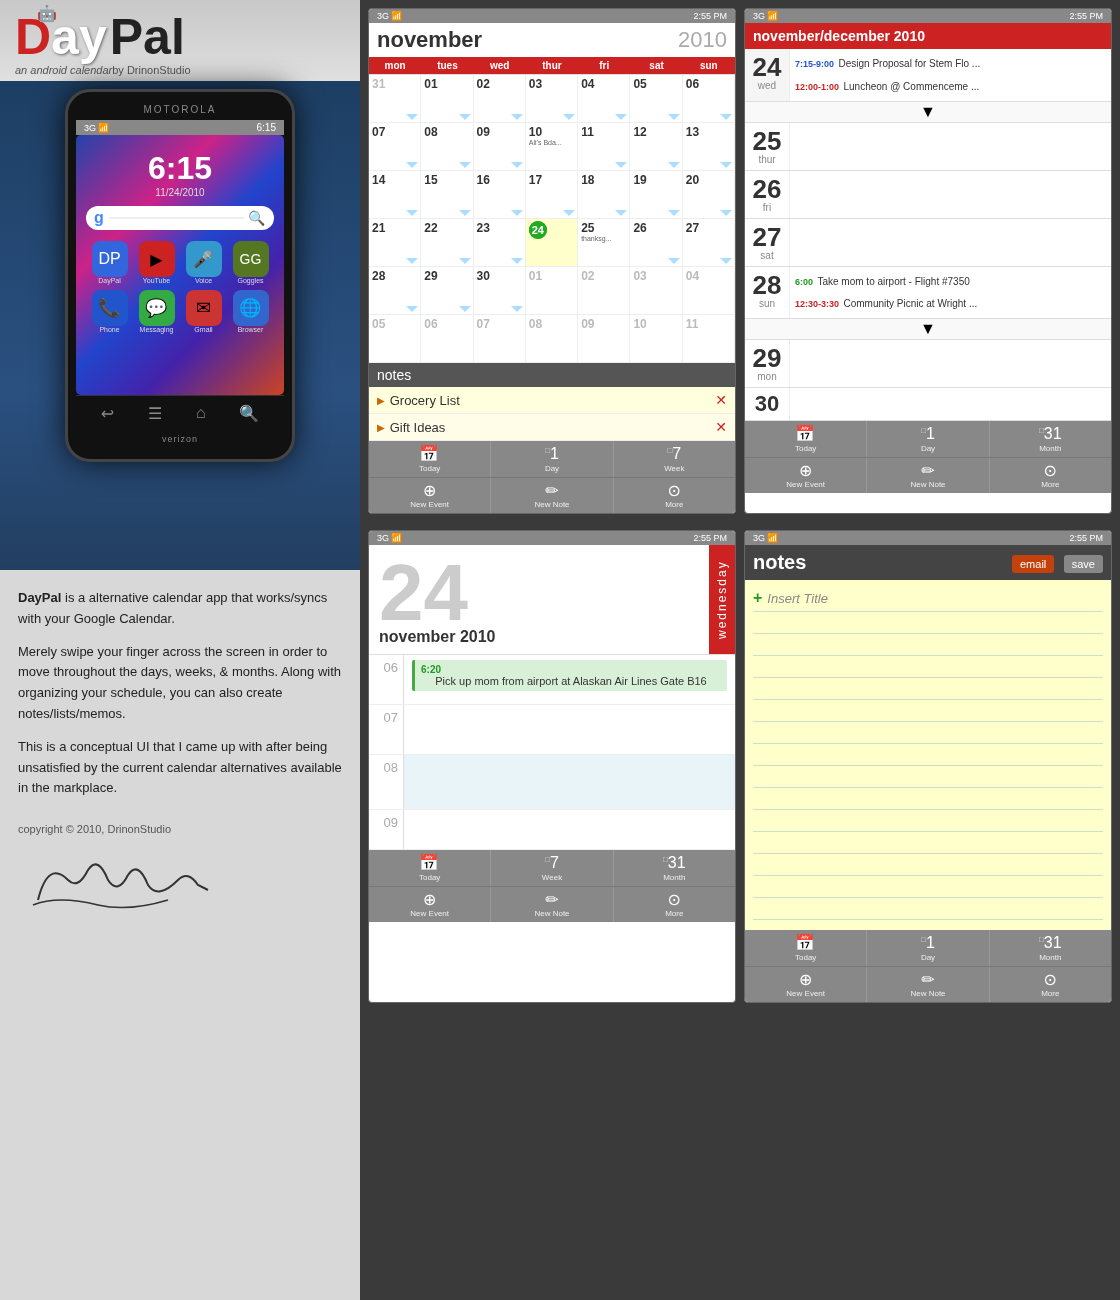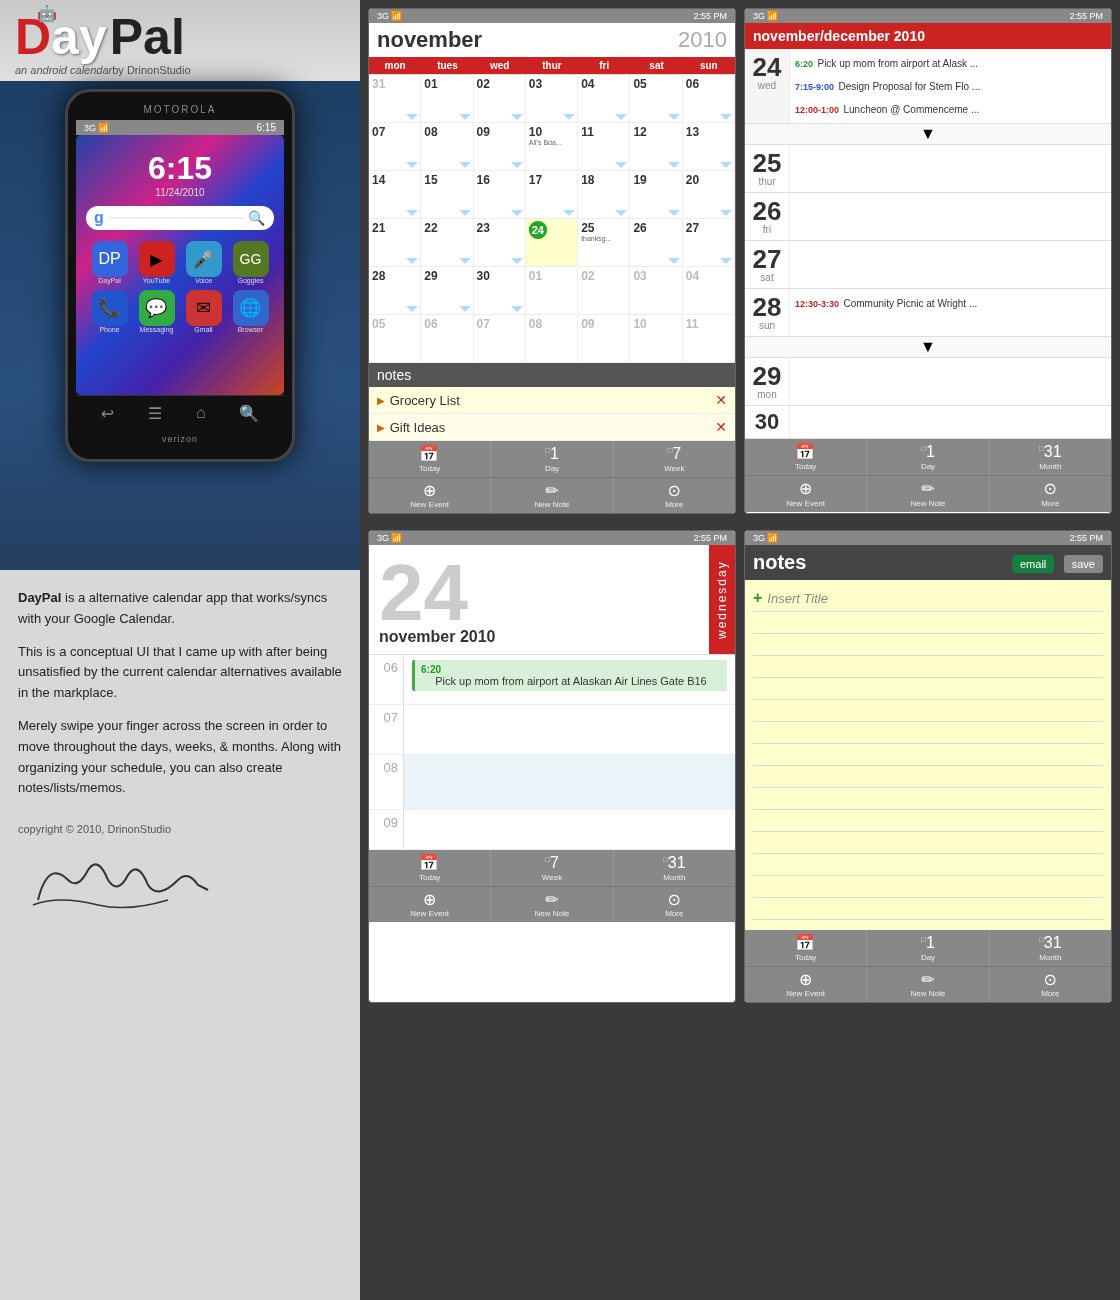--- a/index.html
+++ b/index.html
@@ -246,24 +246,24 @@
       </div>
       <div class="verizon">verizon</div>
     </div>
   </div>
 
   <div style="position:absolute; left:0; top:570px; width:360px; background:#d8d8d8; padding: 18px 18px 10px; height: 730px;">
     <p style="font-size:13px; color:#222; margin-bottom:12px; line-height:1.6;">
       <strong>DayPal</strong> is a alternative calendar app that works/syncs with your Google Calendar.
     </p>
     <p style="font-size:13px; color:#222; margin-bottom:12px; line-height:1.6;">
-      This is a conceptual UI that I came up with after being unsatisfied by the current calendar alternatives available in the markplace.
+      Merely swipe your finger across the screen in order to move throughout the days, weeks, &amp; months. Along with organizing your schedule, you can also create notes/lists/memos.
     </p>
     <p style="font-size:13px; color:#222; margin-bottom:12px; line-height:1.6;">
-      Merely swipe your finger across the screen in order to move throughout the days, weeks, &amp; months. Along with organizing your schedule, you can also create notes/lists/memos.
+      This is a conceptual UI that I came up with after being unsatisfied by the current calendar alternatives available in the markplace.
     </p>
     <p style="font-size:11px; color:#555; margin-top:24px;">copyright © 2010, DrinonStudio</p>
 
     <div style="margin-top:15px;">
       <svg width="200" height="70" viewBox="0 0 200 70">
         <path d="M 20 50 Q 30 10, 50 30 Q 60 40, 70 20 Q 80 5, 90 30 Q 100 45, 110 25 Q 120 10, 130 35 Q 140 50, 160 30 Q 170 20, 180 35 L 190 40" stroke="#333" stroke-width="2" fill="none"></path>
         <path d="M 15 55 Q 40 45, 80 55 Q 110 62, 150 50" stroke="#333" stroke-width="1.5" fill="none"></path>
       </svg>
     </div>
   </div>
@@ -410,21 +410,20 @@
         <div style="background:#cc2222; color:white; padding:5px 8px; font-size:14px; font-weight:bold;">
           <span>november/december 2010</span>
         </div>
 
         <div class="day-row">
           <div class="day-num-col" style="background:#f5f5f5;">
             <div class="day-num">24</div>
             <div class="day-name">wed</div>
           </div>
           <div class="day-events-col">
-            <div class="ev-row"><span class="ev-time green">6:20</span> <span class="ev-desc">Pick up mom from airport at Alask ...</span></div>
             <div class="ev-row"><span class="ev-time blue">7:15-9:00</span> <span class="ev-desc">Design Proposal for Stem Flo ...</span></div>
             <div class="ev-row"><span class="ev-time red">12:00-1:00</span> <span class="ev-desc">Luncheon @ Commenceme ...</span></div>
           </div>
         </div>
 
         <div style="text-align:center; padding:1px; background:#f9f9f9; border-bottom:1px solid #ddd;">▼</div>
 
         <div class="day-row">
           <div class="day-num-col">
             <div class="day-num">25</div>
@@ -446,20 +445,21 @@
             <div class="day-name">sat</div>
           </div>
         </div>
 
         <div class="day-row">
           <div class="day-num-col">
             <div class="day-num">28</div>
             <div class="day-name">sun</div>
           </div>
           <div class="day-events-col">
+            <div class="ev-row"><span class="ev-time green">6:00</span> <span class="ev-desc">Take mom to airport - Flight #7350</span></div>
             <div class="ev-row"><span class="ev-time red">12:30-3:30</span> <span class="ev-desc">Community Picnic at Wright ...</span></div>
           </div>
         </div>
         <div style="text-align:center; padding:1px; background:#f9f9f9; border-bottom:1px solid #ddd;">▼</div>
 
         <div class="day-row" style="min-height:30px;">
           <div class="day-num-col">
             <div class="day-num">29</div>
             <div class="day-name">mon</div>
           </div>
@@ -585,21 +585,21 @@
 
       <div class="screen-panel" style="flex:1;">
         <div class="status-bar">
           <span>3G 📶</span>
           <span>2:55 PM</span>
         </div>
 
         <div class="notes-panel-header">
           <span style="font-size:20px; font-weight:bold;">notes</span>
           <div>
-            <span style="background:#15803d; color:white; padding:3px 8px; font-size:11px; border-radius:3px; margin-right:5px; cursor:pointer;">email</span>
+            <span style="background:#c2410c; color:white; padding:3px 8px; font-size:11px; border-radius:3px; margin-right:5px; cursor:pointer;">email</span>
             <span style="background:#888; color:white; padding:3px 8px; font-size:11px; border-radius:3px; cursor:pointer;">save</span>
           </div>
         </div>
 
         <div class="note-editor">
           <div style="display:flex; align-items:center; border-bottom:1px solid #cce0cc; padding:4px 0; margin-bottom:0;">
             <span style="color:#229922; font-weight:bold; margin-right:5px;">+</span>
             <span style="color:#888; font-style:italic; font-size:13px;">Insert Title</span>
           </div>
 

